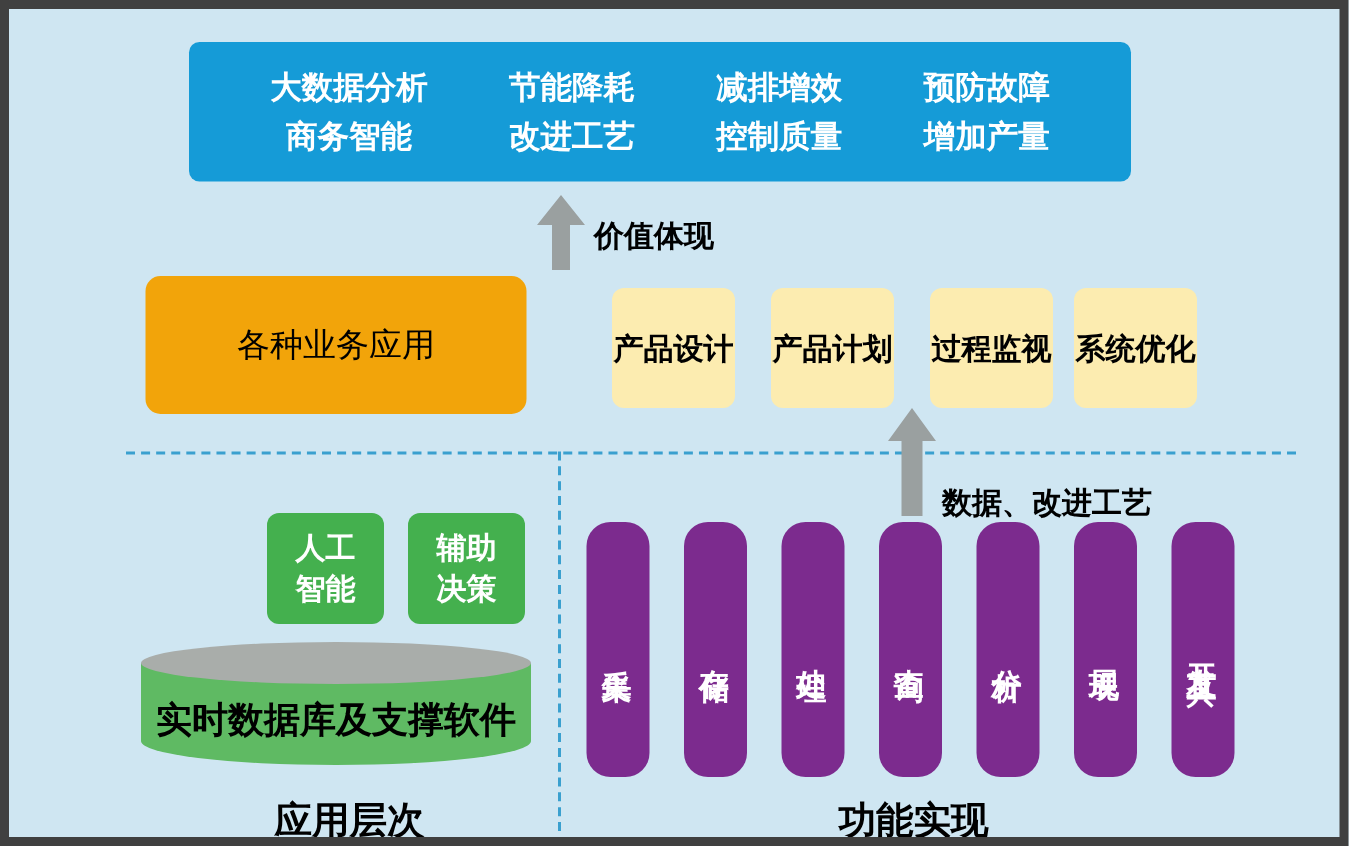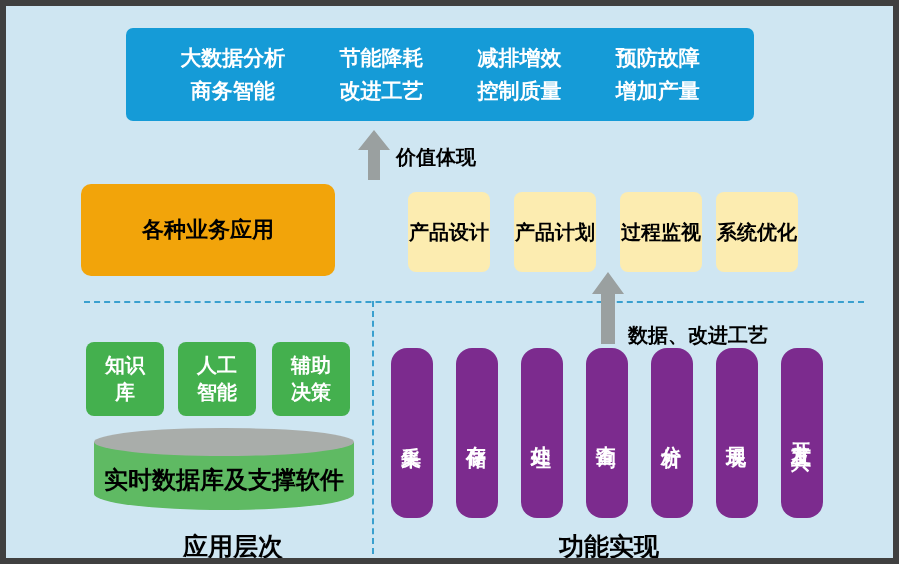--- a/index.html
+++ b/index.html
@@ -24,24 +24,24 @@
   
   .arrow{position:absolute;}
   .arrow polygon{fill:var(--arrow-gray);}
   .arrow1{left:352px; top:124px; width:32px; height:50px;}
   .arrow2{left:586px; top:266px; width:32px; height:72px;}
   .label{position:absolute; font-weight:700; font-size:20px; white-space:nowrap;}
   .value-label{left:390px; top:138px;}
   .support-label{left:622px; top:316px;}
   
   .orange-box{
-    position:absolute; left:75px; top:178px; width:254px; height:92px;
+    position:absolute; left:91px; top:178px; width:254px; height:92px;
     background:var(--orange); border-radius:10px;
     display:flex; align-items:center; justify-content:center;
-    font-weight:700; font-size:22px;
+    font-weight:400; font-size:22px;
   }
   
   .cream-box{
     position:absolute; top:186px; width:82px; height:80px;
     background:var(--cream); border-radius:8px;
     display:flex; align-items:center; justify-content:center;
     font-weight:700; font-size:20px; line-height:1.4;
   }
   .cream1{left:402px}.cream2{left:508px}.cream3{left:614px}.cream4{left:710px}
   
@@ -125,24 +125,20 @@
   </div>
 
   <div class="dash-h"></div>
   <div class="dash-v"></div>
 
   <svg class="arrow arrow2" viewBox="0 0 32 72">
     <polygon points="16,0 32,22 23,22 23,72 9,72 9,22 0,22"></polygon>
   </svg>
   <div class="label support-label">数据、改进工艺</div>
 
-  <div class="green-box g1">
-    <span>知识</span>
-    <span>库</span>
-  </div>
   <div class="green-box g2">
     <span>人工</span>
     <span>智能</span>
   </div>
   <div class="green-box g3">
     <span>辅助</span>
     <span>决策</span>
   </div>
 
   <div class="cylinder">

